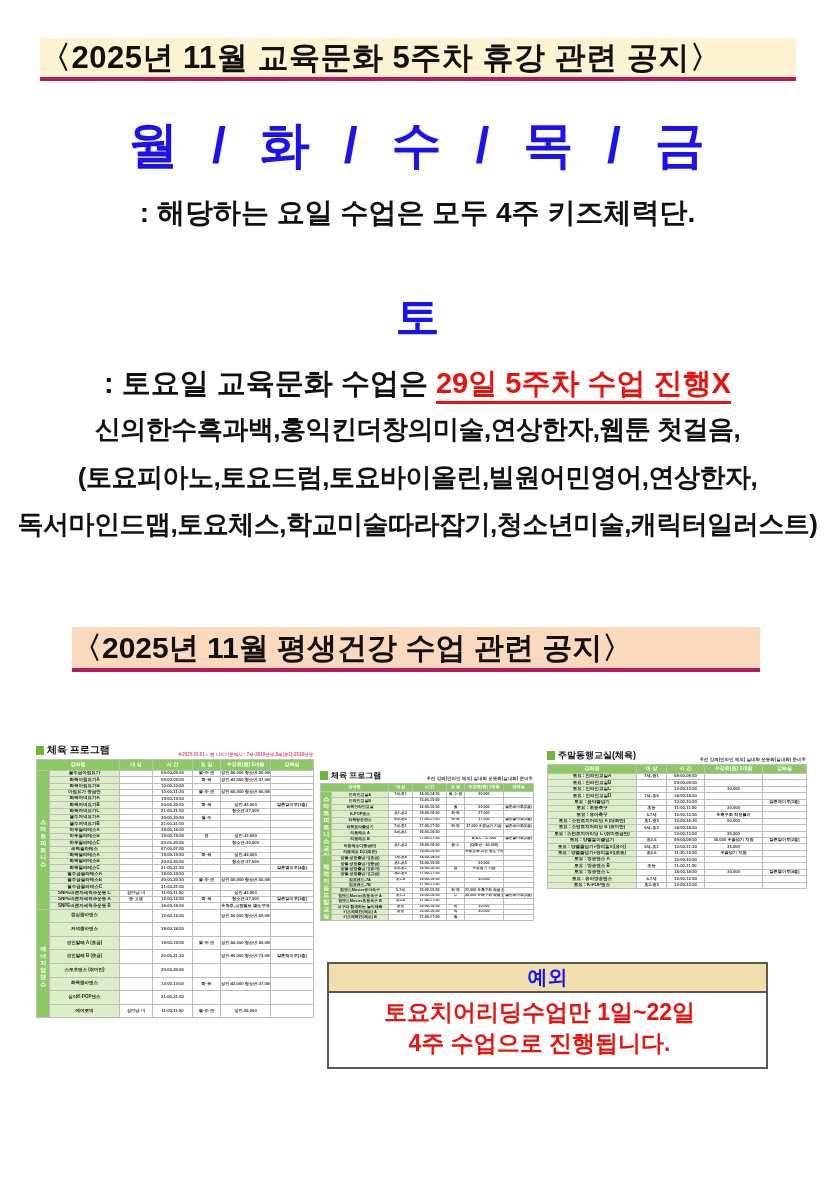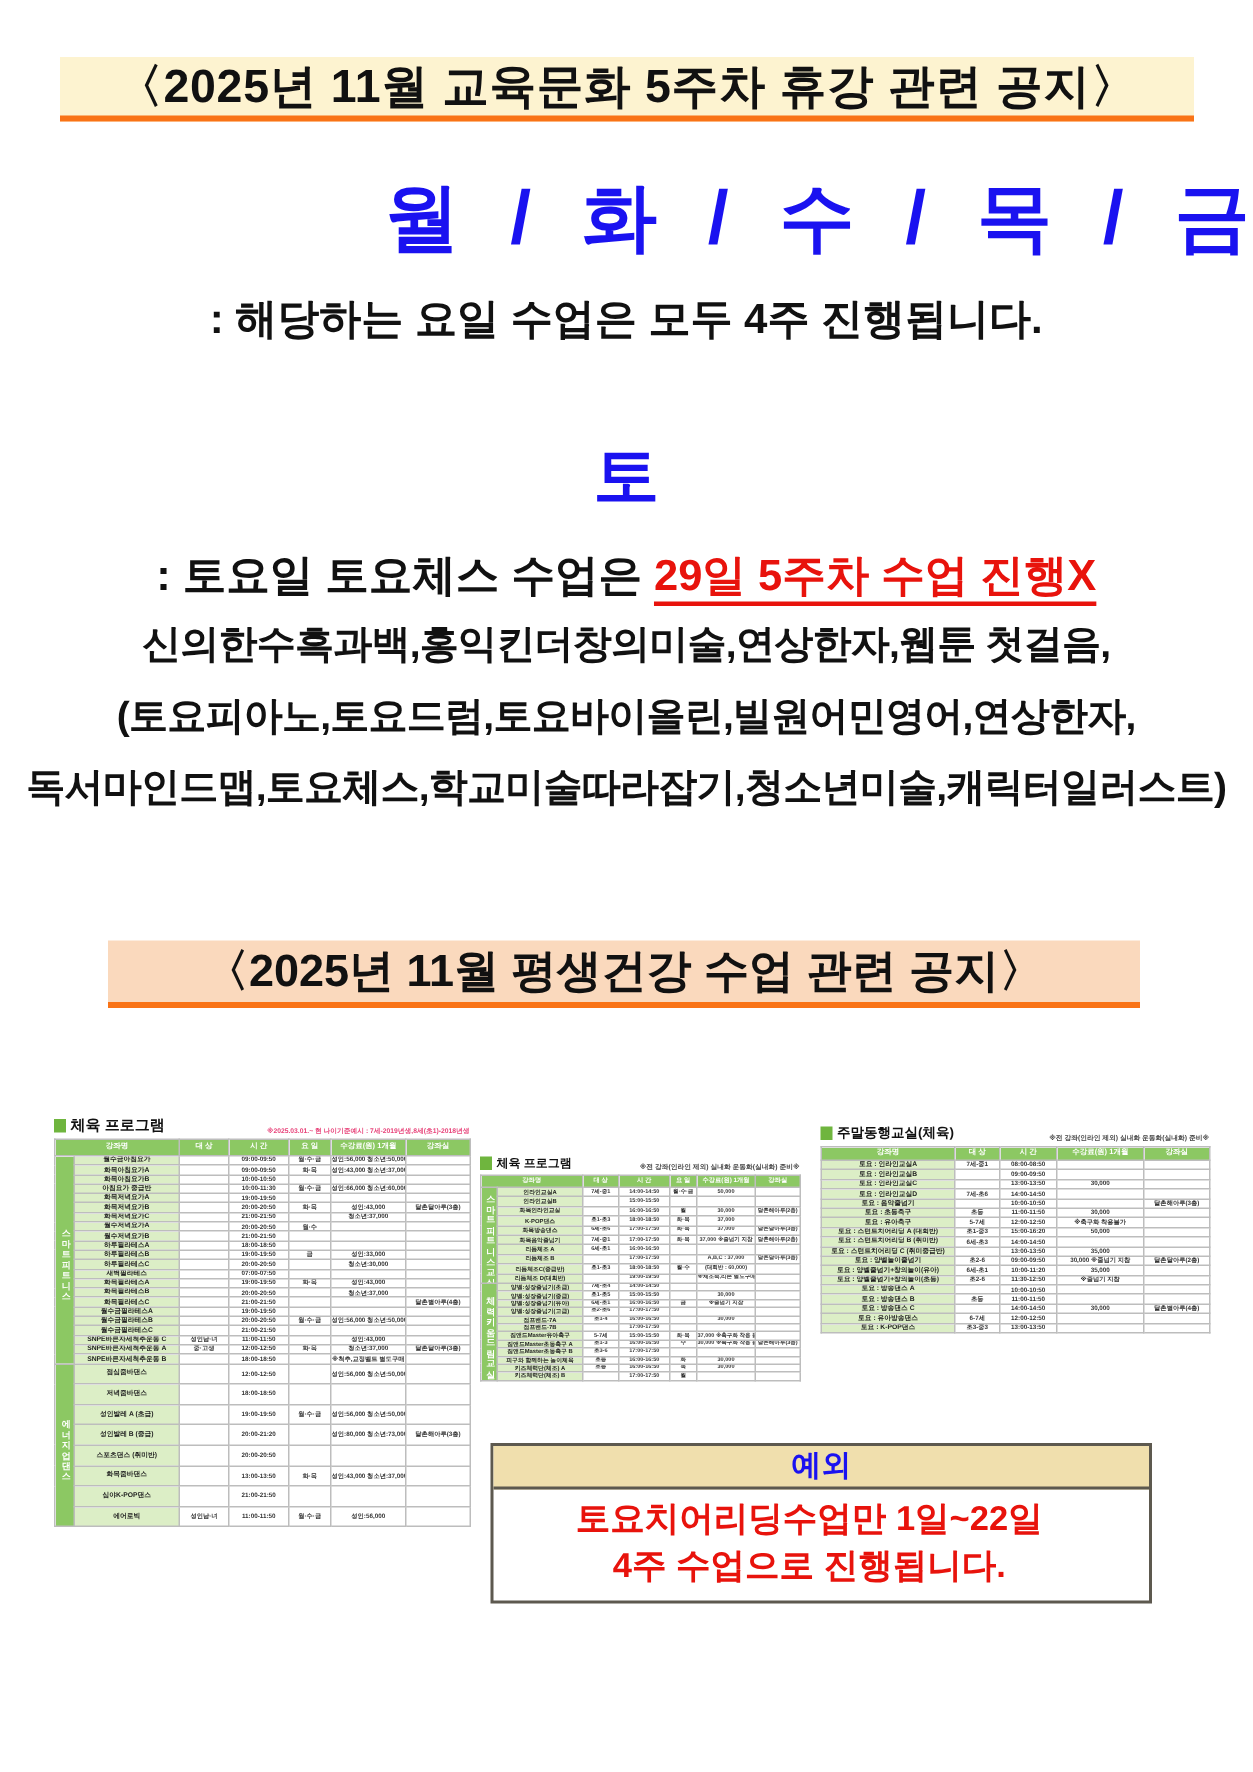--- a/index.html
+++ b/index.html
@@ -1,23 +1,23 @@
 <!DOCTYPE html>
 <html><head>
 <meta charset="utf-8">
 <style>
   html,body{margin:0;padding:0;background:#ffffff;}
   #page{position:relative;width:835px;height:1181px;background:#ffffff;overflow:hidden;
         font-family:"Liberation Sans","DejaVu Sans",sans-serif;font-weight:bold;color:#111;}
 
   
-  .band{position:absolute;text-align:center;border-bottom:4px solid #f97316;}
+  .band{position:absolute;border-bottom:4px solid #be185d;}
   #title1{left:40px;top:38px;width:756px;height:39px;line-height:39px;font-size:31px;letter-spacing:0.5px;}
   #title2{left:72px;top:627px;width:688px;height:41px;line-height:41px;font-size:30px;}
-  #weekdays{position:absolute;left:0;top:112px;width:100%;text-align:right;
+  #weekdays{position:absolute;left:0;top:112px;width:100%;text-align:center;
             font-size:50px;letter-spacing:2px;word-spacing:16px;}
   #note1{position:absolute;left:0;top:194px;width:100%;text-align:center;font-size:28px;}
   #sat{position:absolute;left:0;top:288px;width:100%;text-align:center;font-size:44px;}
   #satline{position:absolute;left:0;top:364px;width:100%;text-align:center;font-size:29px;}
   #satline .hl{text-decoration:underline;text-decoration-thickness:3px;text-underline-offset:8px;}
   #classlist{position:absolute;left:0;top:406px;width:100%;text-align:center;
              font-size:26px;line-height:47.5px;letter-spacing:-0.5px;}
   #note2{position:absolute;left:0;top:692px;width:100%;text-align:center;font-size:27px;}
 
   
@@ -64,25 +64,25 @@
 </style>
 </head>
 <body>
 
 <div id="page">
 
   <div id="title1" class="band cream">〈2025년 11월 교육문화 5주차 휴강 관련 공지〉</div>
 
   <div id="weekdays" class="blue">월 / 화 / 수 / 목 / 금</div>
 
-  <div id="note1">: 해당하는 요일 수업은 모두 4주 진행됩니다.</div>
+  <div id="note1">: 해당하는 요일 수업은 모두 4주 키즈체력단.</div>
 
   <div id="sat" class="blue">토</div>
 
-  <div id="satline"><span>: 토요일 토요체스 수업은 </span><span class="hl red">29일 5주차 수업 진행X</span></div>
+  <div id="satline"><span>: 토요일 교육문화 수업은 </span><span class="hl red">29일 5주차 수업 진행X</span></div>
 
   <div id="classlist">
     <div>신의한수흑과백,홍익킨더창의미술,연상한자,웹툰 첫걸음,</div>
     <div>(토요피아노,토요드럼,토요바이올린,빌원어민영어,연상한자,</div>
     <div>독서마인드맵,토요체스,학교미술따라잡기,청소년미술,캐릭터일러스트)</div>
   </div>
 
   <div id="title2" class="band peach">〈2025년 11월 평생건강 수업 관련 공지〉</div>
 
 

